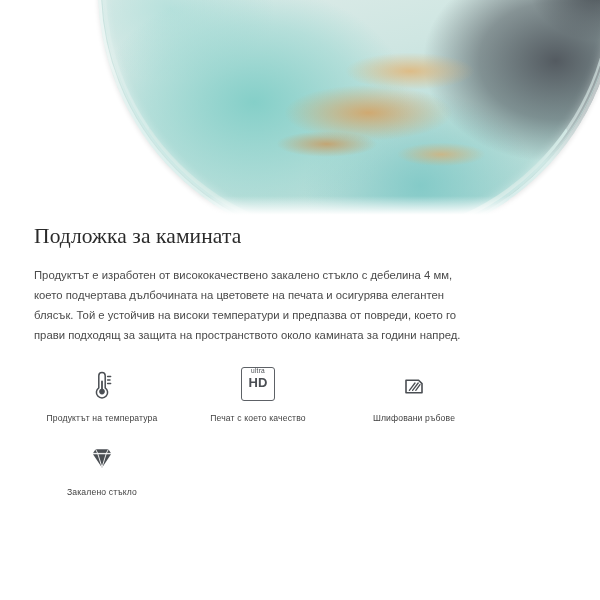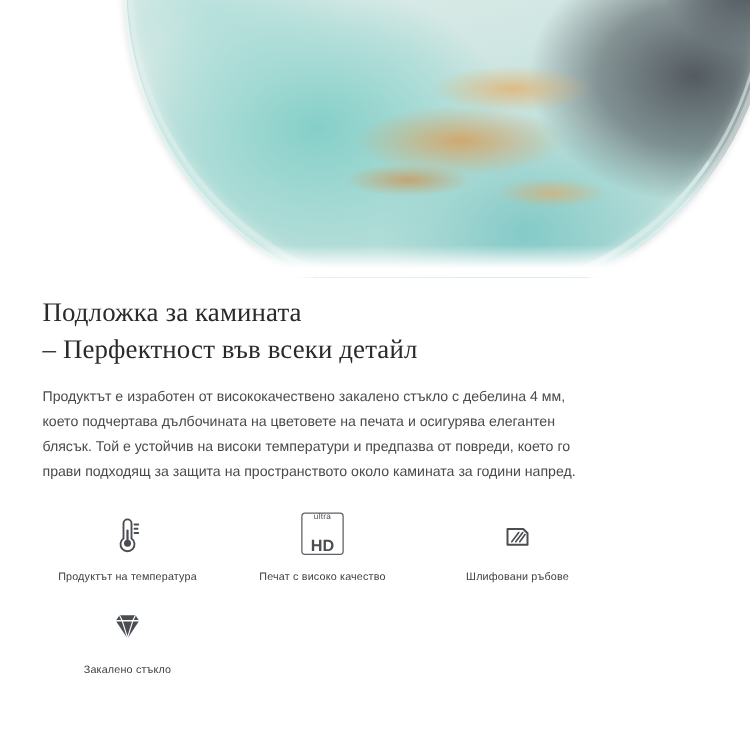--- a/index.html
+++ b/index.html
@@ -82,21 +82,21 @@
     position: absolute;
     left: 0; bottom: 0;
     width: 600px;
     height: 26px;
     background: linear-gradient(to bottom, rgba(255,255,255,0) 0%, #ffffff 72%);
   }
 
   
   .content {
     position: absolute;
-    top: 222px;
+    top: 208px;
     left: 0;
     width: 516px;
   }
   .headline {
     font-family: "Liberation Serif", serif;
     font-size: 21.5px;
     line-height: 29px;
     color: #2a2a2a;
     padding: 14px 34px 0 34px;
     font-weight: 400;
@@ -139,21 +139,21 @@
     letter-spacing: 0.15px;
   }
   .ultrahd {
     width: 34px;
     height: 34px;
     border: 1.6px solid #5d6166;
     border-radius: 3px;
     display: flex;
     flex-direction: column;
     align-items: center;
-    justify-content: space-between;
+    justify-content: flex-start;
     color: #4a4e53;
     line-height: 1;
   }
   .ultrahd .u1 { font-size: 6.6px; letter-spacing: 0.2px; }
   .ultrahd .u2 { font-size: 13px; font-weight: bold; margin-top: 1px; }
 </style>
 </head>
 <body>
 
 <div class="page">
@@ -162,21 +162,20 @@
     <div class="disc"></div>
     <div class="disc-edge"></div>
     <div class="disc-rim"></div>
     <div class="hero-fade"></div>
   </div>
 
   <div class="content">
 
     <h1 class="headline">
       <span>Подложка за камината</span>
-      <span class="l2">– Перфектност във всеки детайл</span>
     </h1>
 
     <p class="body-copy">Продуктът е изработен от висококачествено закалено стъкло с дебелина 4 мм, което подчертава дълбочината на цветовете на печата и осигурява елегантен блясък. Той е устойчив на високи температури и предпазва от повреди, което го прави подходящ за защита на пространството около камината за години напред.</p>
 
     <div class="features">
 
       <div class="feature">
         <div class="feature-icon">
           <svg width="40" height="40" viewBox="0 0 40 40" aria-hidden="true">
             <g fill="none" stroke="#4a4e53" stroke-width="1.5" stroke-linecap="round">
@@ -192,21 +191,21 @@
         <div class="feature-label">Продуктът на температура</div>
       </div>
 
       <div class="feature">
         <div class="feature-icon">
           <div class="ultrahd">
             <span class="u1">ultra</span>
             <span class="u2">HD</span>
           </div>
         </div>
-        <div class="feature-label">Печат с високо качество</div>
+        <div class="feature-label">Печат с което качество</div>
       </div>
 
 
       <div class="feature">
         <div class="feature-icon">
           <svg width="40" height="40" viewBox="0 0 40 40" aria-hidden="true">
             <path d="M12 28.8V16.2L24.6 16.2 28 19.6v9.2z" fill="none" stroke="#4a4e53" stroke-width="1.6" stroke-linejoin="round"></path>
             <g stroke="#4a4e53" stroke-width="1.3" stroke-linecap="round">
               <line x1="15.4" y1="26.4" x2="21.0" y2="19.0"></line>
               <line x1="18.6" y1="26.4" x2="24.2" y2="19.0"></line>

